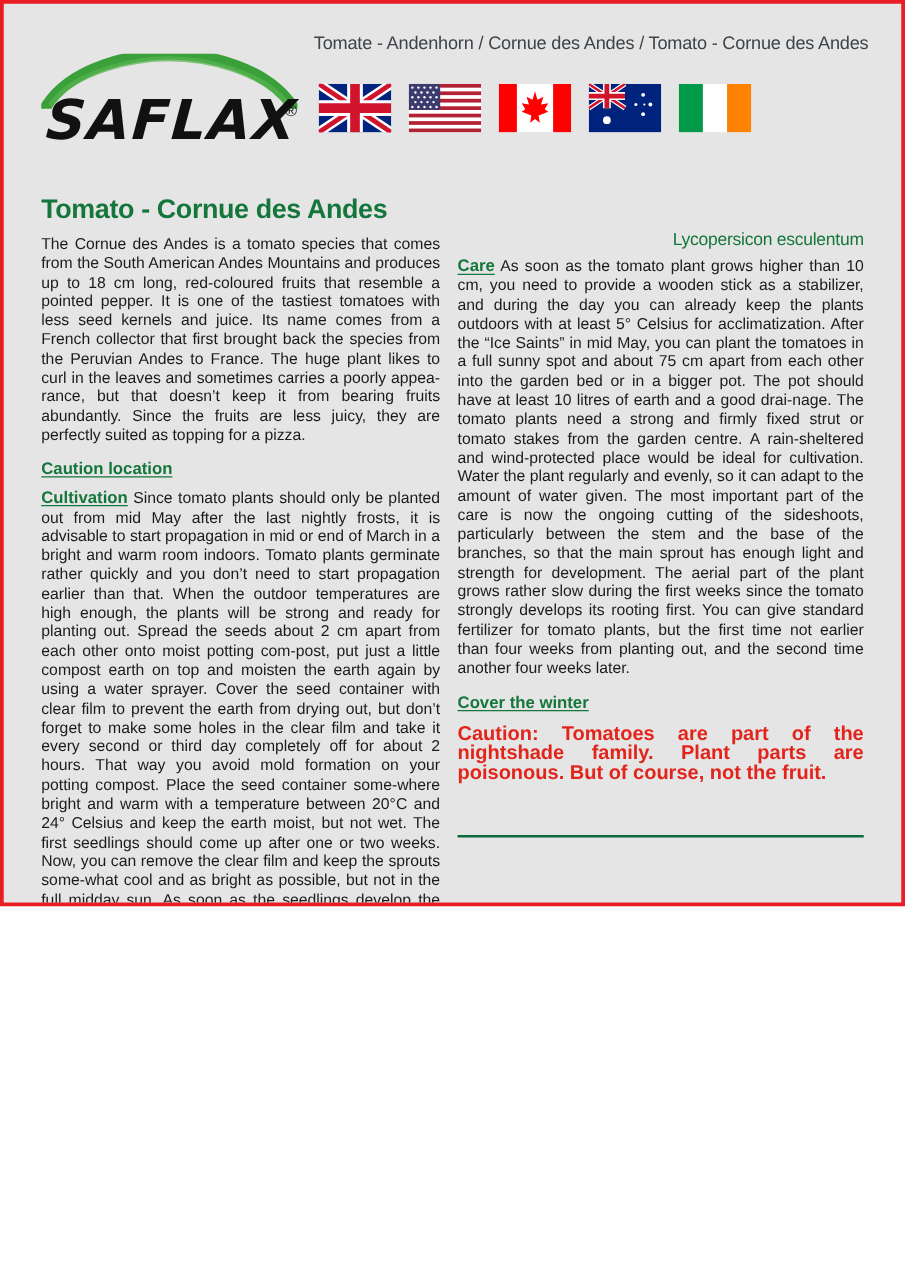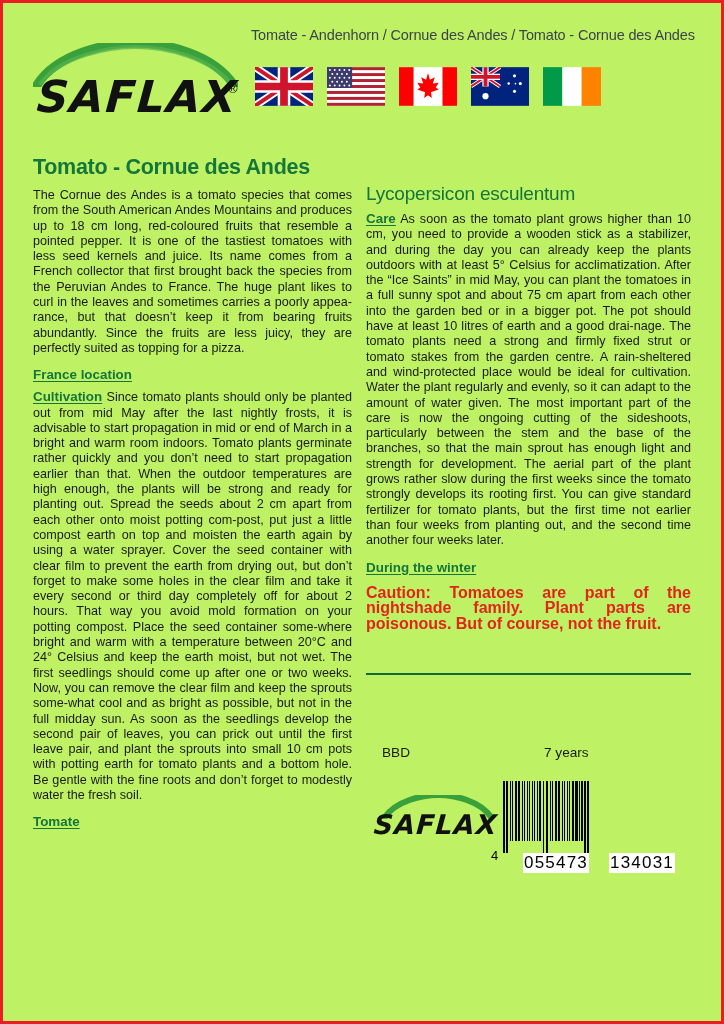--- a/index.html
+++ b/index.html
@@ -3,22 +3,22 @@
 <meta charset="utf-8">
 <style>
   * { box-sizing: border-box; margin: 0; padding: 0; }
   html, body {
     width: 724px; height: 1024px;
     background: #ffffff;
     font-family: "Liberation Sans", sans-serif;
   }
   .packet {
     position: relative;
-    width: 724px; height: 1024px;
-    background: #bef264;
+    width: 724px; height: 725px;
+    background: #e5e5e5;
     border: 3px solid #ea1c24;
     overflow: hidden;
   }
 
   
   .header {
     position: relative;
     height: 124px;
     padding: 0;
   }
@@ -68,22 +68,23 @@
     color: #14763a;
     font-size: 21.5px;
     font-weight: bold;
     letter-spacing: -0.3px;
     margin-top: 28px;
     margin-bottom: 0px;
     white-space: nowrap;
   }
   .latin-title {
     color: #14763a;
-    font-size: 19px;
+    font-size: 14px;
     font-weight: normal;
+    text-align: right;
     margin-top: 56px;
     margin-bottom: 4px;
     letter-spacing: -0.2px;
     white-space: nowrap;
   }
   p.body {
     font-size: 12.6px;
     line-height: 15.3px;
     color: #1b1b1b;
     text-align: justify;
@@ -249,37 +250,37 @@
     </div>
   </div>
 
   <div class="columns">
 
     <div class="col col-left">
       <div class="main-title">Tomato - Cornue des Andes</div>
 
       <p class="body">The Cornue des Andes is a tomato species that comes from the South American Andes Mountains and produces up to 18 cm long, red-coloured fruits that resemble a pointed pepper. It is one of the tastiest tomatoes with less seed kernels and juice. Its name comes from a French collector that first brought back the species from the Peruvian Andes to France. The huge plant likes to curl in the leaves and sometimes carries a poorly appea-rance, but that doesn’t keep it from bearing fruits abundantly. Since the fruits are less juicy, they are perfectly suited as topping for a pizza.</p>
 
-      <div class="section-head">France location </div>
+      <div class="section-head">Caution location </div>
 
       <p class="body tight">
         <span class="head-green">Cultivation</span><span> Since tomato plants should only be planted out from mid May after the last nightly frosts, it is advisable to start propagation in mid or end of March in a bright and warm room indoors. Tomato plants germinate rather quickly and you don’t need to start propagation earlier than that. When the outdoor temperatures are high enough, the plants will be strong and ready for planting out. Spread the seeds about 2 cm apart from each other onto moist potting com-post, put just a little compost earth on top and moisten the earth again by using a water sprayer. Cover the seed container with clear film to prevent the earth from drying out, but don’t forget to make some holes in the clear film and take it every second or third day completely off for about 2 hours. That way you avoid mold formation on your potting compost. Place the seed container some-where bright and warm with a temperature between 20°C and 24° Celsius and keep the earth moist, but not wet. The first seedlings should come up after one or two weeks. Now, you can remove the clear film and keep the sprouts some-what cool and as bright as possible, but not in the full midday sun. As soon as the seedlings develop the second pair of leaves, you can prick out until the first leave pair, and plant the sprouts into small 10 cm pots with potting earth for tomato plants and a bottom hole. Be gentle with the fine roots and don’t forget to modestly water the fresh soil.</span>
       </p>
 
       <div class="section-head">Tomate</div>
     </div>
 
     <div class="col col-right">
       <div class="latin-title">Lycopersicon esculentum</div>
 
       <p class="body tight">
         <span class="head-green">Care</span><span> As soon as the tomato plant grows higher than 10 cm, you need to provide a wooden stick as a stabilizer, and during the day you can already keep the plants outdoors with at least 5° Celsius for acclimatization. After the “Ice Saints” in mid May, you can plant the tomatoes in a full sunny spot and about 75 cm apart from each other into the garden bed or in a bigger pot. The pot should have at least 10 litres of earth and a good drai-nage. The tomato plants need a strong and firmly fixed strut or tomato stakes from the garden centre. A rain-sheltered and wind-protected place would be ideal for cultivation. Water the plant regularly and evenly, so it can adapt to the amount of water given. The most important part of the care is now the ongoing cutting of the sideshoots, particularly between the stem and the base of the branches, so that the main sprout has enough light and strength for development. The aerial part of the plant grows rather slow during the first weeks since the tomato strongly develops its rooting first. You can give standard fertilizer for tomato plants, but the first time not earlier than four weeks from planting out, and the second time another four weeks later.</span>
       </p>
 
-      <div class="section-head">During the winter</div>
+      <div class="section-head">Cover the winter</div>
 
       <p class="caution">Caution: Tomatoes are part of the nightshade family. Plant parts are poisonous. But of course, not the fruit.</p>
 
       <hr class="rule-green">
 
       <div class="footer-block">
         <div class="meta">
           <div class="meta-row">
             <span class="meta-label">BBD</span>
             <span class="meta-value">7 years</span>

